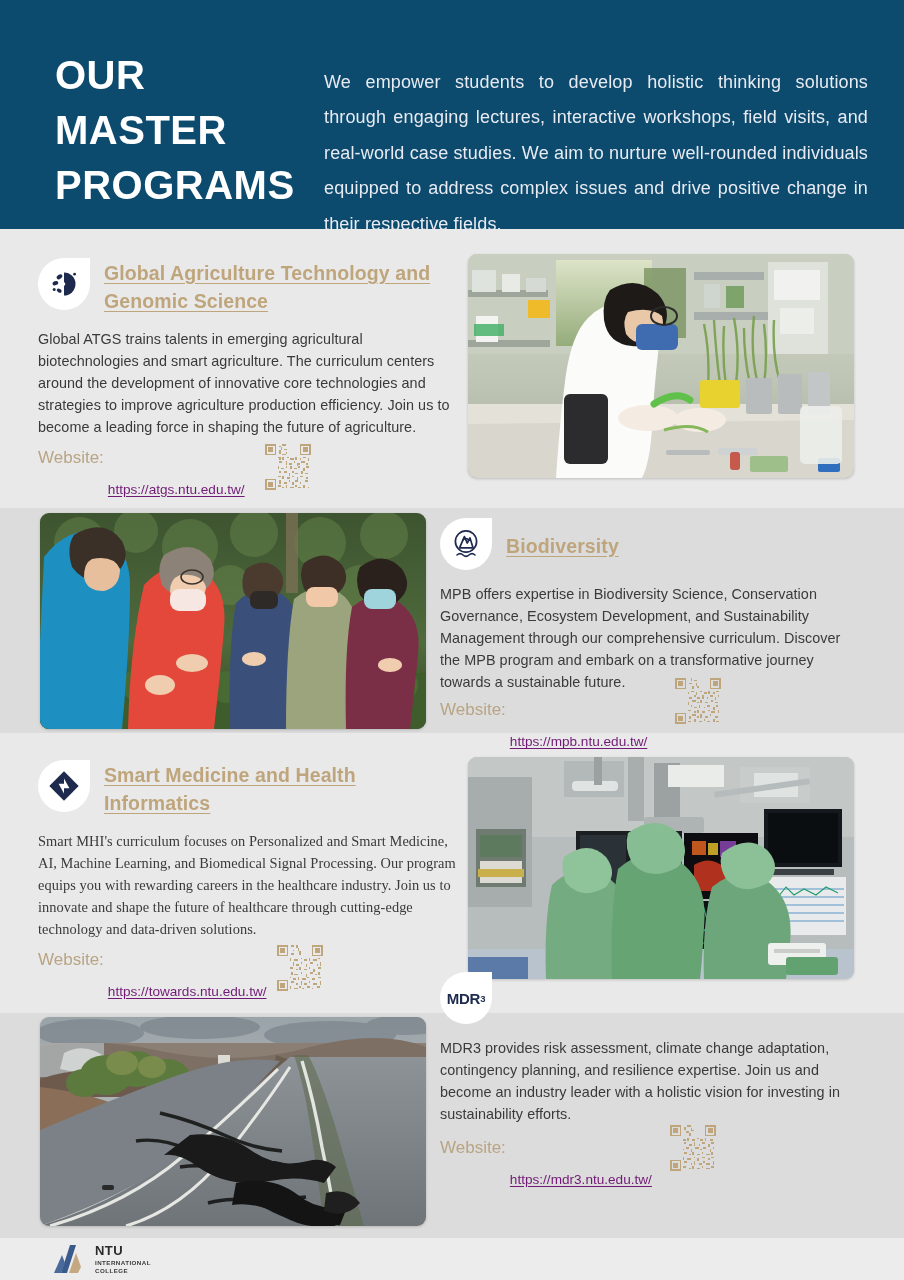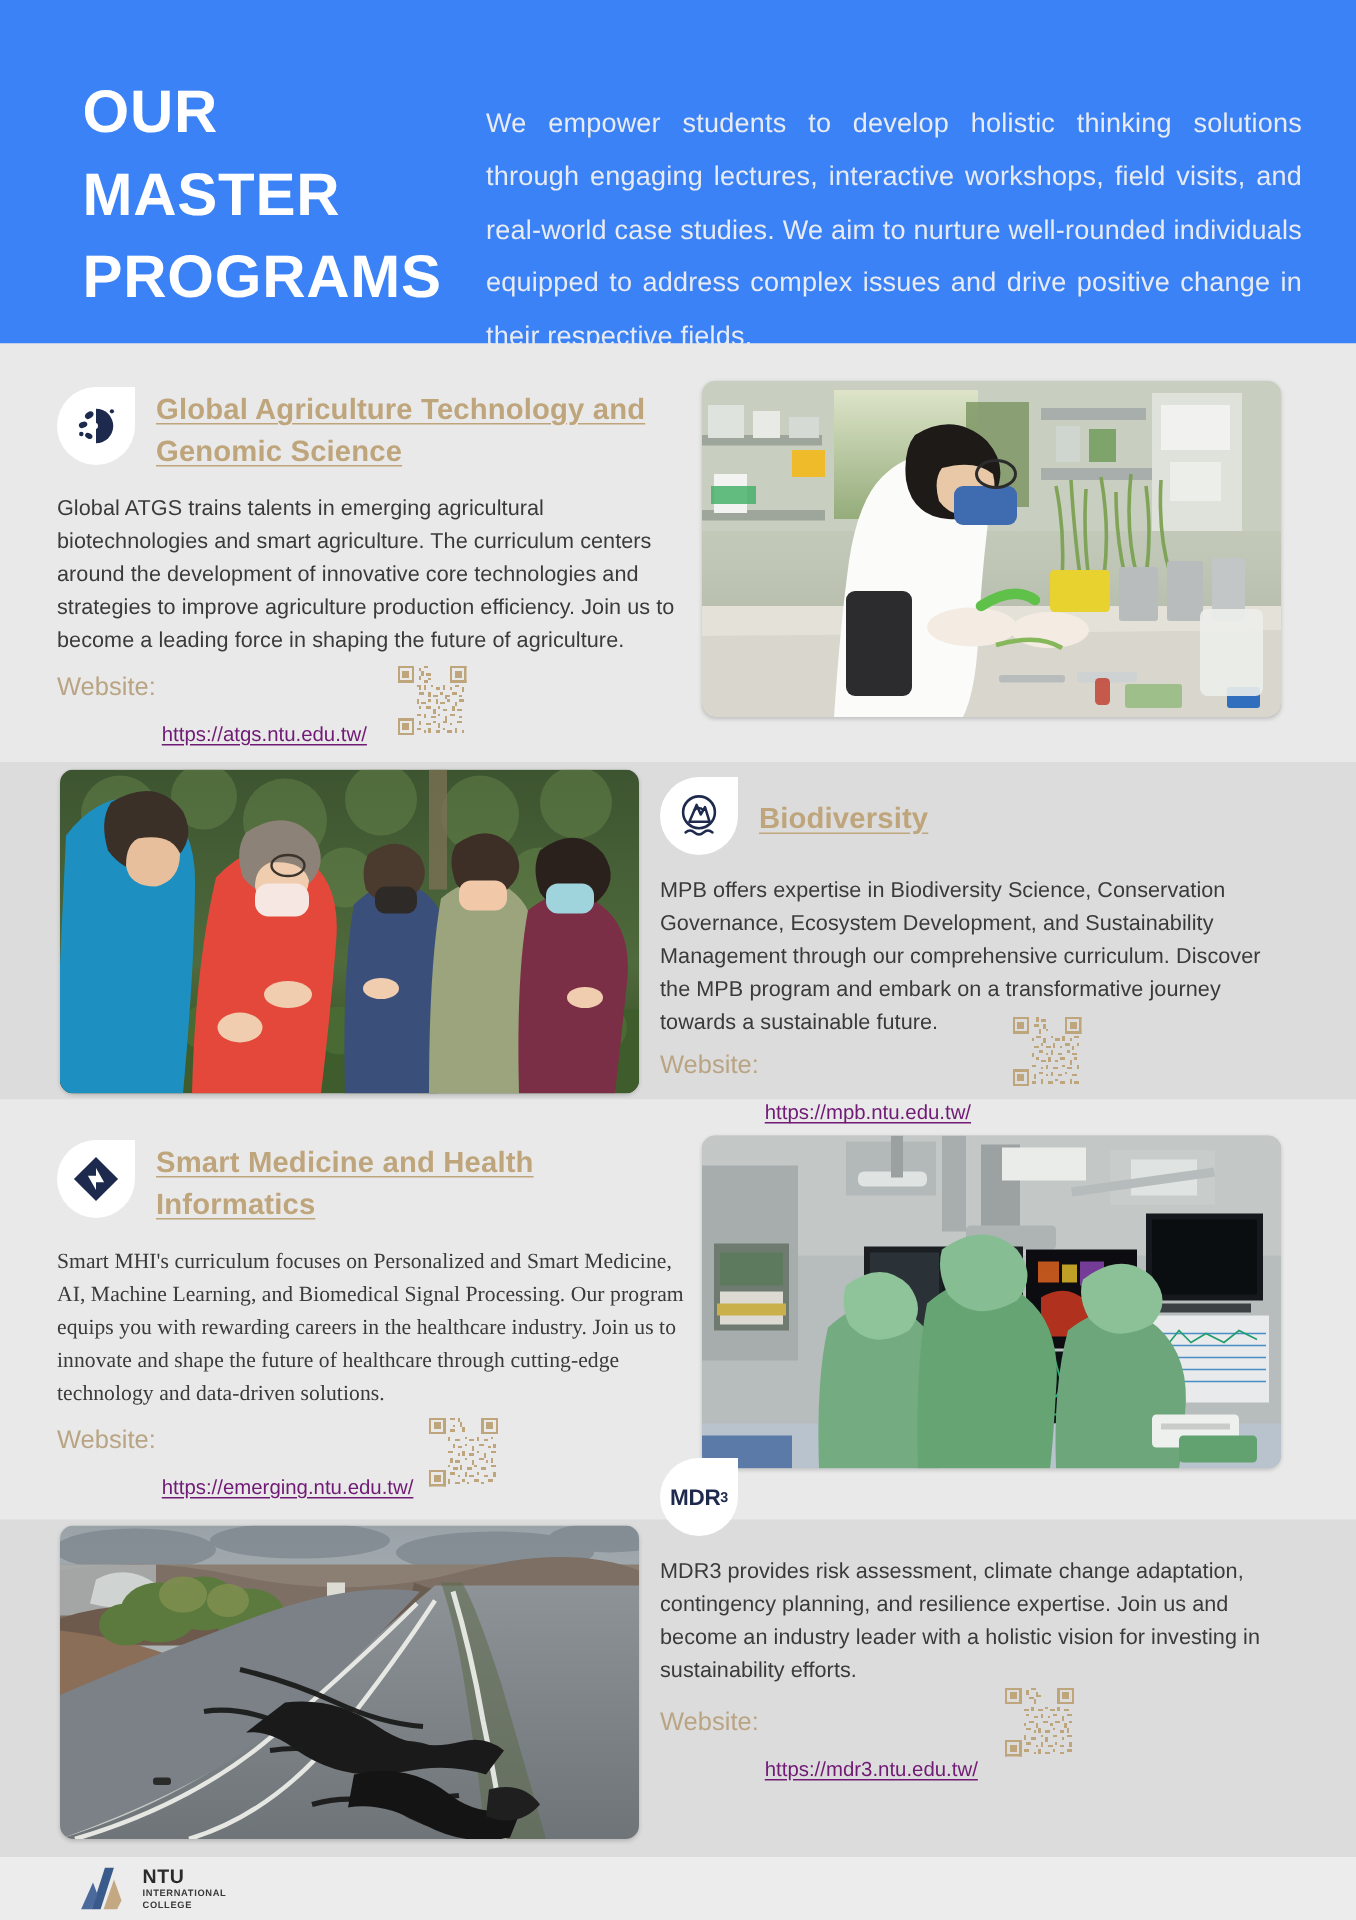--- a/index.html
+++ b/index.html
@@ -10,21 +10,21 @@
     height: 1280px;
     font-family: "Liberation Sans", sans-serif;
     background: #e9e9e9;
     overflow: hidden;
   }
   .page { position: relative; width:904px; height:1280px; background:#e9e9e9; }
 
   
   .header {
     position:absolute; left:0; top:0; width:904px; height:229px;
-    background:#3b82f6;
+    background:#0c4a6e;
   }
   .header-inner { position:relative; width:100%; height:100%; }
   .hero-title {
     position:absolute; left:55px; top:48px;
     color:#ffffff;
     font-family:"Liberation Sans", sans-serif;
     font-weight:bold;
     font-size:40px;
     line-height:1.38;
     letter-spacing:0.5px;
@@ -460,21 +460,21 @@
         <svg width="34" height="34" viewBox="0 0 34 34" aria-hidden="true">
           <rect x="6.6" y="6.6" width="20.8" height="20.8" transform="rotate(45 17 17)" fill="#1d2a4d"></rect>
           <path d="M17 9.6 v5.2 h-5.4 l5.4 9.6 v-5.2 h5.4 Z" fill="#ffffff"></path>
         </svg>
       </div>
       <div class="prog-title">Smart Medicine and Health Informatics</div>
     </div>
     <div class="prog-body" style="width:425px;font-family:Liberation Serif, serif;">Smart MHI's curriculum focuses on Personalized and Smart Medicine, AI, Machine Learning, and Biomedical Signal Processing. Our program equips you with rewarding careers in the healthcare industry. Join us to innovate and shape the future of healthcare through cutting-edge technology and data-driven solutions.</div>
     <div class="website-row">
       <span class="website-label">Website:</span>
-      <span class="website-link">https://emerging.ntu.edu.tw/</span>
+      <span class="website-link">https://towards.ntu.edu.tw/</span>
       <span style="margin-left:10px; margin-top:-5px;">
         <svg class="qr" viewBox="0 0 29 29" shape-rendering="crispEdges" aria-hidden="true">
           <rect width="29" height="29" fill="#e9e9e9"></rect>
           <g fill="#bfa57c">
             <rect x="0" y="0" width="7" height="1"></rect>
               <rect x="0" y="6" width="7" height="1"></rect>
             <rect x="0" y="0" width="1" height="7"></rect>
               <rect x="6" y="0" width="1" height="7"></rect>
             <rect x="2" y="2" width="3" height="3"></rect>
             <rect x="22" y="0" width="7" height="1"></rect>

